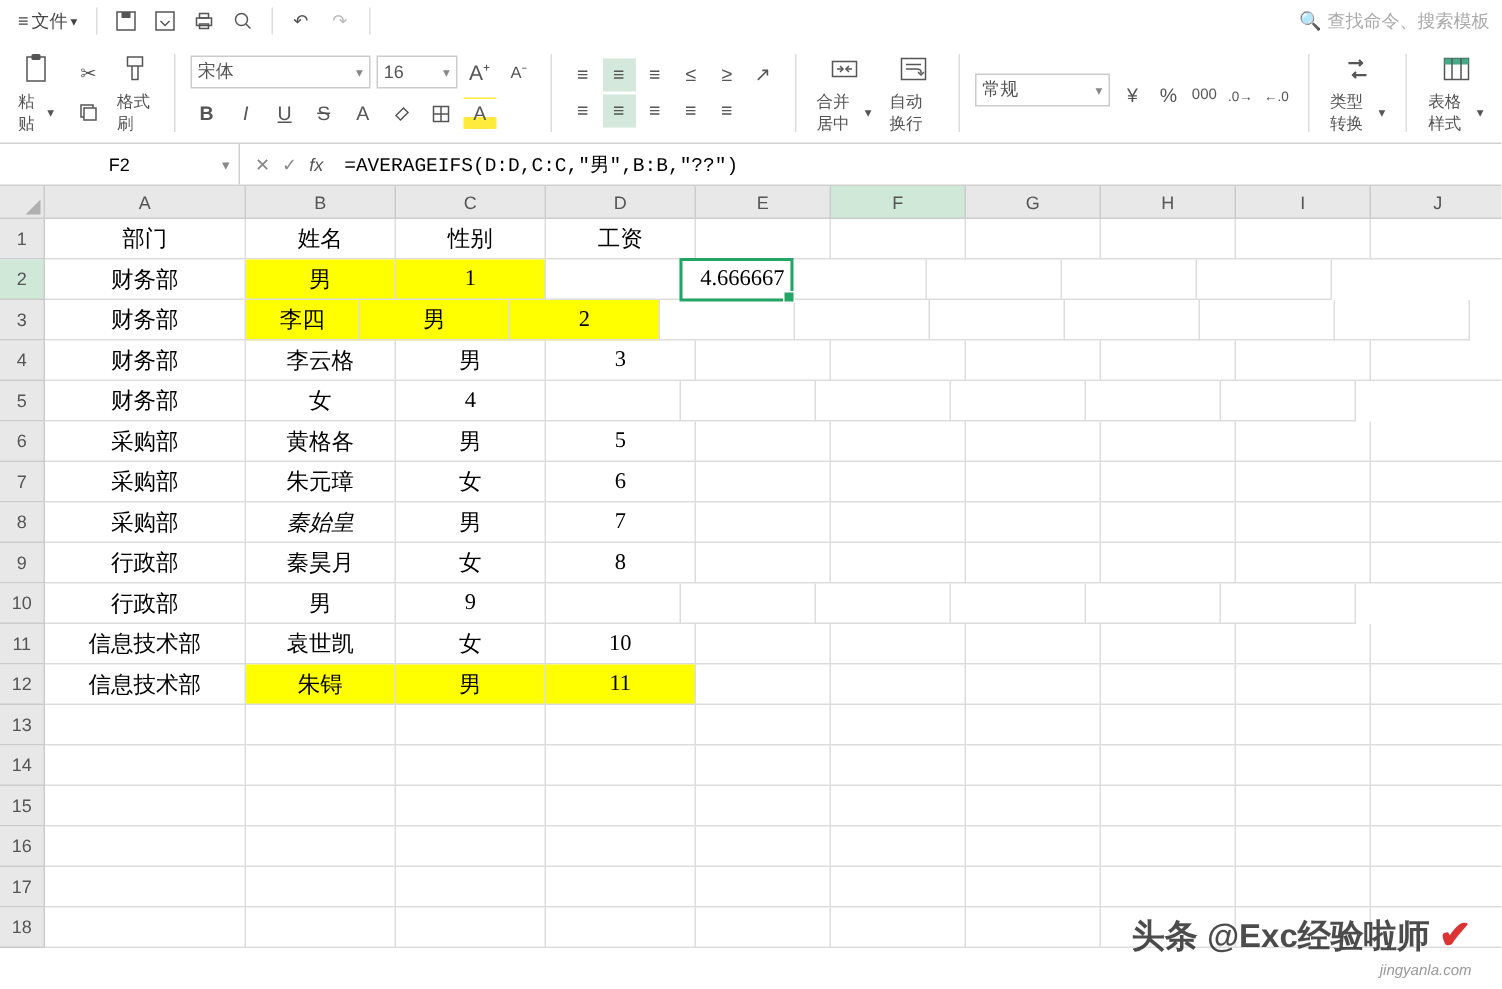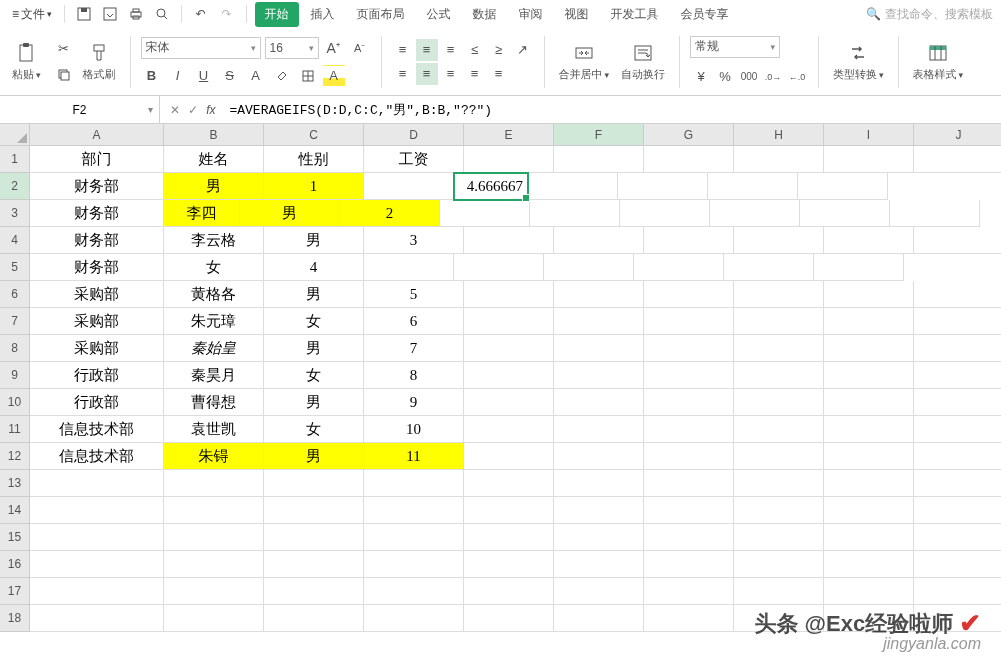--- a/index.html
+++ b/index.html
@@ -50,21 +50,21 @@
   .row-h.active { background:#d0e8d8; }
   .cells { position:absolute; left:30px; top:22px; }
   .cell-row { display:flex; height:27px; }
   .cell { border-right:1px solid #ddd; border-bottom:1px solid #ddd; display:flex; align-items:center; justify-content:center; font-size:15px; font-family:"SimSun","宋体",serif; color:#000; position:relative; overflow:visible; white-space:nowrap; }
   .cell.hl { background:#ffff00; }
   .cell.selected { outline:2px solid #22a565; outline-offset:-1px; z-index:5; justify-content:flex-end; padding-right:4px; }
   .cell.selected::after { content:""; position:absolute; right:-3px; bottom:-3px; width:6px; height:6px; background:#22a565; border:1px solid #fff; }
   
   
   .watermark { position:absolute; right:20px; bottom:20px; font-size:22px; font-weight:bold; color:rgba(0,0,0,0.7); display:flex; align-items:center; gap:6px; }
-  .watermark .sub { position:absolute; right:0; bottom:-14px; font-size:16px; font-weight:normal; font-style:italic; color:#999; }
+  .watermark .sub { position:absolute; right:0; bottom:-14px; font-size:10px; font-weight:normal; font-style:italic; color:#999; }
   .watermark .red { color:#d33; font-size:26px; }
   
   svg { display:block; }
 </style>
 </head>
 <body>
 
 <div class="menubar">
   <div class="menu-file">
     <span>≡</span>
@@ -94,31 +94,20 @@
   <div class="icon-btn">
       <svg width="16" height="16" viewBox="0 0 16 16">
         <circle cx="7" cy="7" r="4" fill="none" stroke="#555"></circle>
         <line x1="10" y1="10" x2="13" y2="13" stroke="#555"></line>
       </svg>
     </div>
   <div class="divider"></div>
   <div class="icon-btn">↶</div>
   <div class="icon-btn" style="color:#bbb;">↷</div>
   <div class="divider"></div>
-  <div id="tabs-container" style="display:flex; gap:2px;">
-      <div class="tab active">开始</div>
-      <div class="tab">插入</div>
-      <div class="tab">页面布局</div>
-      <div class="tab">公式</div>
-      <div class="tab">数据</div>
-      <div class="tab">审阅</div>
-      <div class="tab">视图</div>
-      <div class="tab">开发工具</div>
-      <div class="tab">会员专享</div>
-    </div>
   <div class="search">
     <span>🔍</span>
     <span>查找命令、搜索模板</span>
   </div>
 </div>
 
 <div class="ribbon">
   <div class="big-btn">
     <div class="ico">
         <svg width="22" height="22" viewBox="0 0 22 22">
@@ -221,21 +210,21 @@
         <svg width="22" height="22" viewBox="0 0 22 22">
           <rect x="3" y="4" width="16" height="14" fill="none" stroke="#555"></rect>
           <path d="M6 8 L16 8 M6 11 L13 11 M13 11 Q16 11 16 13 L16 14" fill="none" stroke="#555"></path>
           <path d="M14 13 L16 15 L18 13" fill="none" stroke="#555"></path>
         </svg>
       </div>
     <div class="lbl">自动换行</div>
   </div>
   <div class="ribbon-sep"></div>
 
-  <div style="display:flex; flex-direction:column; gap:4px;">
+  <div style="display:flex; flex-direction:row; gap:4px;">
     <div class="num-select">
         <span>常规</span>
         <span style="font-size:9px;color:#888;">▾</span>
       </div>
     <div class="num-row">
       <div class="fmt-btn">¥</div>
       <div class="fmt-btn">%</div>
       <div class="fmt-btn" style="font-size:10px;">000</div>
       <div class="fmt-btn" style="font-size:9px;">.0→</div>
       <div class="fmt-btn" style="font-size:9px;">←.0</div>
@@ -422,21 +411,20 @@
         <div class="cell" style="width: 100px;">8</div>
         <div class="cell" style="width: 90px;"></div>
         <div class="cell" style="width: 90px;"></div>
         <div class="cell" style="width: 90px;"></div>
         <div class="cell" style="width: 90px;"></div>
         <div class="cell" style="width: 90px;"></div>
         <div class="cell" style="width: 90px;"></div>
       </div>
       <div class="cell-row">
         <div class="cell" style="width: 134px;">行政部</div>
-        <div class="cell" style="width: 100px;">曹得想</div>
         <div class="cell" style="width: 100px;">男</div>
         <div class="cell" style="width: 100px;">9</div>
         <div class="cell" style="width: 90px;"></div>
         <div class="cell" style="width: 90px;"></div>
         <div class="cell" style="width: 90px;"></div>
         <div class="cell" style="width: 90px;"></div>
         <div class="cell" style="width: 90px;"></div>
         <div class="cell" style="width: 90px;"></div>
       </div>
       <div class="cell-row">

